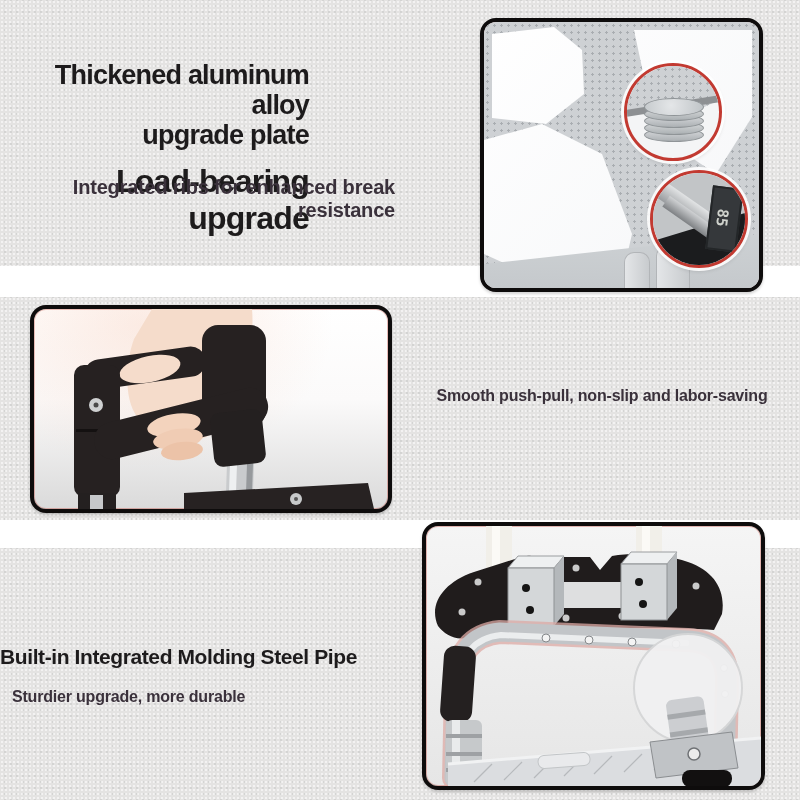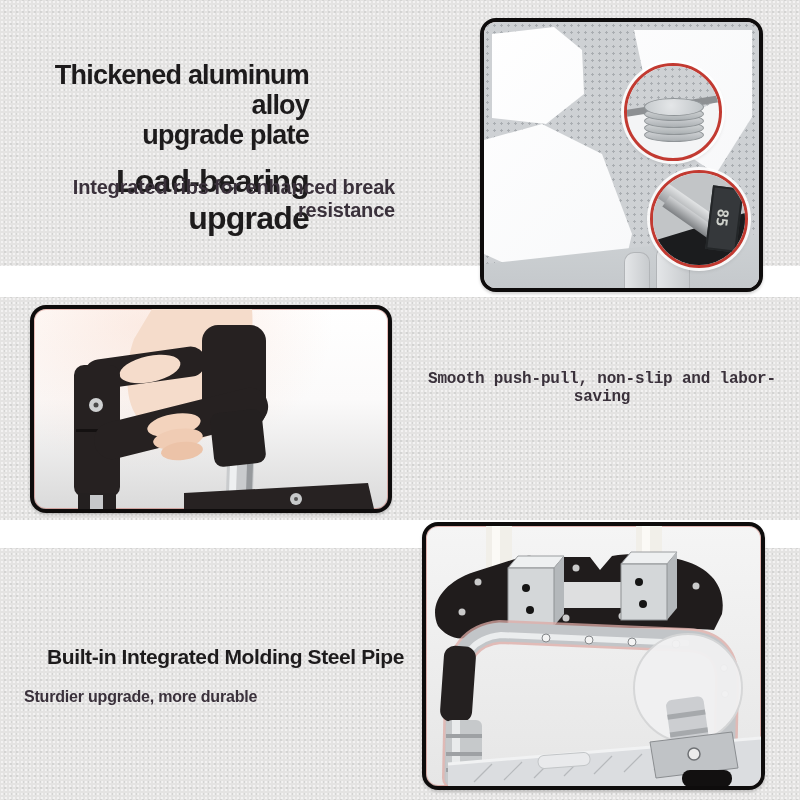--- a/index.html
+++ b/index.html
@@ -18,24 +18,24 @@
   #sec3{top:548px;height:252px;}
   
   .title{font-weight:bold;color:#1d1b1c;letter-spacing:-0.8px;}
   .sub{font-weight:bold;color:#3a313b;letter-spacing:-0.2px;}
   #plate-text{position:absolute;left:0;top:60px;width:309px;text-align:right;}
   #plate-text .t{font-size:27px;line-height:1.12;}
   #plate-text .headline{font-size:32px;margin-top:12px;}
   #plate-desc{position:absolute;left:0;top:176px;width:372px;text-align:right;font-size:20px;padding-left:23px;}
   #grip-text{position:absolute;left:408px;top:370px;width:388px;text-align:center;}
   #grip-text .t{font-size:27px;}
-  #grip-text .sub{font-size:16px;font-family:Liberation Mono, monospace;}
-  #pipe-title{position:absolute;left:0;top:645px;width:404px;text-align:right;
+  #grip-text .sub{font-size:16px;margin-top:17px;}
+  #pipe-title{position:absolute;left:0;top:645px;width:404px;text-align:left;
               font-size:21px;letter-spacing:-0.4px;}
-  #pipe-desc{position:absolute;left:24px;top:688px;font-size:16px;}
+  #pipe-desc{position:absolute;left:12px;top:688px;font-size:16px;}
   
   .card{position:absolute;border:4px solid var(--border,#0e0c0c);border-radius:16px;
         overflow:hidden;box-shadow:inset 0 0 0 1px rgba(190,60,50,.35),0 2px 3px rgba(0,0,0,.18);
         background:#fdfdfe;}
   #card-plate{left:480px;top:18px;width:275px;height:266px;}
   #card-grip{left:30px;top:305px;width:354px;height:200px;
              background:linear-gradient(180deg,#ffffff 0%,#fbfafa 45%,#dadada 100%);}
   #card-pipe{left:422px;top:522px;width:335px;height:260px;
              background:linear-gradient(180deg,#f5f5f5,#e6e6e6);}
   

